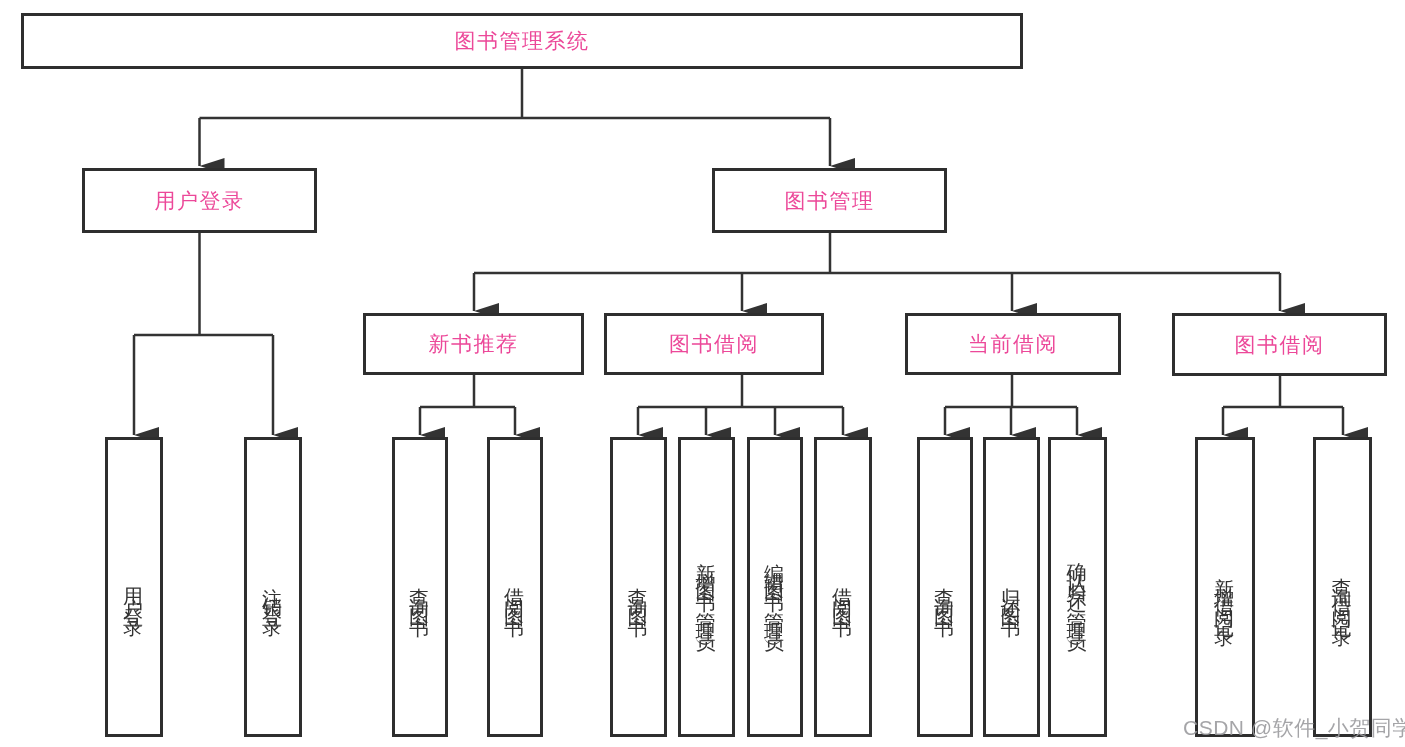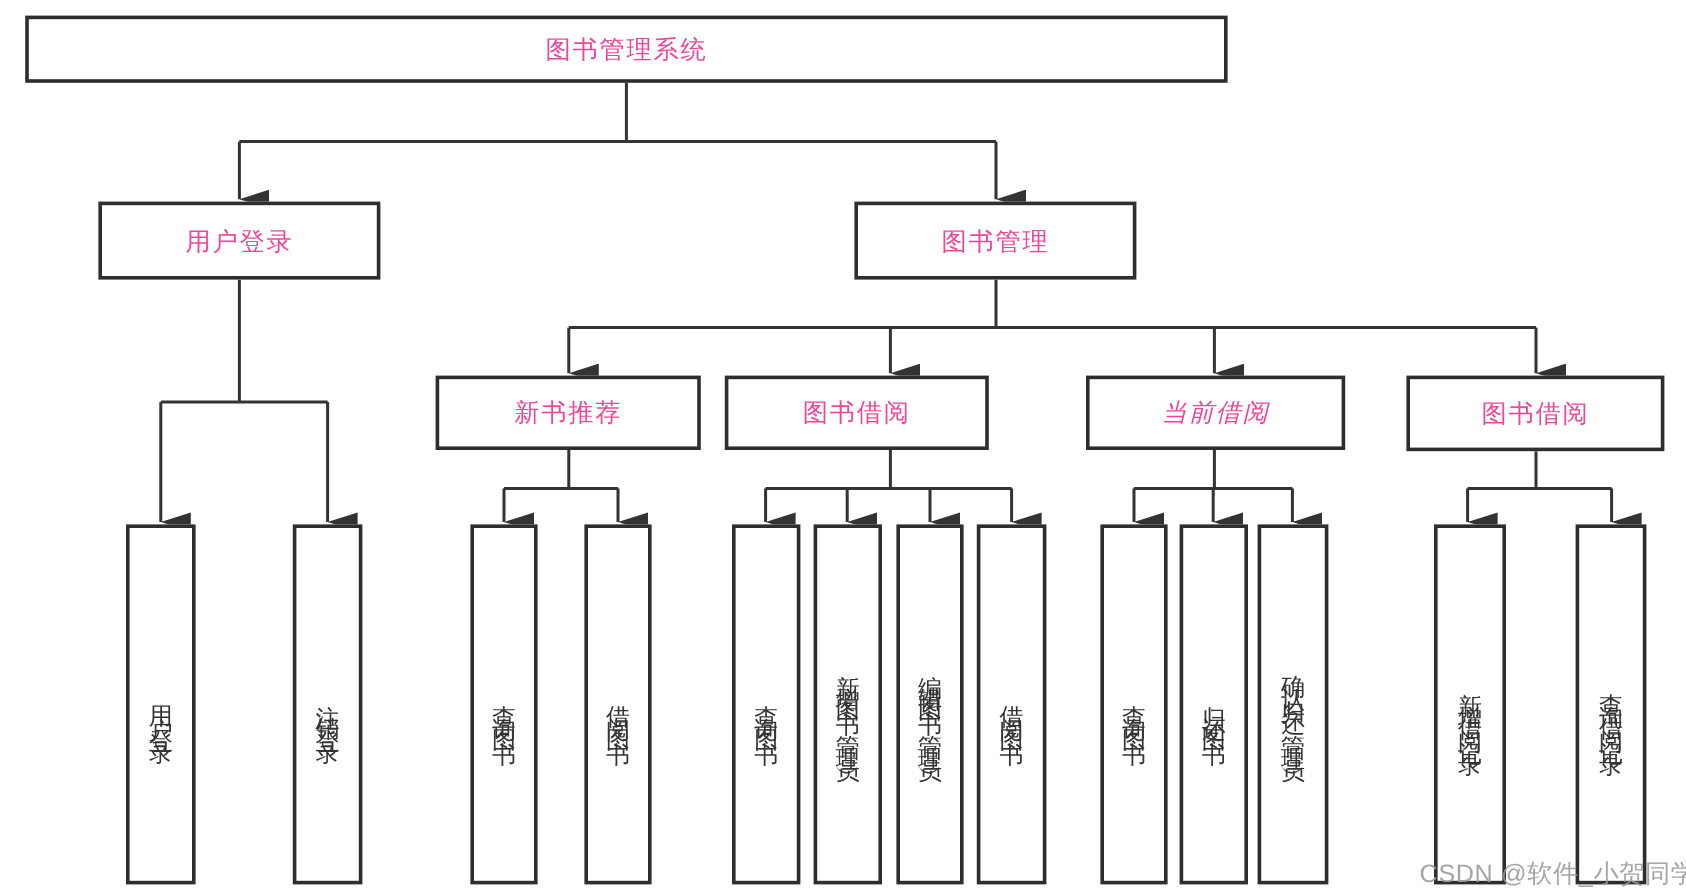--- a/index.html
+++ b/index.html
@@ -106,21 +106,21 @@
     <line x1="1343" y1="407" x2="1343" y2="435" stroke="#333333" stroke-width="2.5" marker-end="url(#arrow)"></line>
   </svg>
 
   <div class="hbox" style="left:21px; top:13px; width:1002px; height:56px;">图书管理系统</div>
 
   <div class="hbox" style="left:82px; top:168px; width:235px; height:65px;">用户登录</div>
   <div class="hbox" style="left:712px; top:168px; width:235px; height:65px;">图书管理</div>
 
   <div class="hbox" style="left:363px; top:313px; width:221px; height:62px;">新书推荐</div>
   <div class="hbox" style="left:604px; top:313px; width:220px; height:62px;">图书借阅</div>
-  <div class="hbox" style="left:905px; top:313px; width:216px; height:62px;font-style:italic;">当前借阅</div>
+  <div class="hbox" style="left:905px; top:313px; width:216px; height:62px;">当前借阅</div>
   <div class="hbox" style="left:1172px; top:313px; width:215px; height:63px;">图书借阅</div>
 
   <div class="vbox" style="left:105px; top:437px; width:58px; height:300px;">
     <span>用户登录</span>
   </div>
   <div class="vbox" style="left:244px; top:437px; width:58px; height:300px;">
     <span>注销登录</span>
   </div>
 
   <div class="vbox" style="left:392px; top:437px; width:56px; height:300px;">

